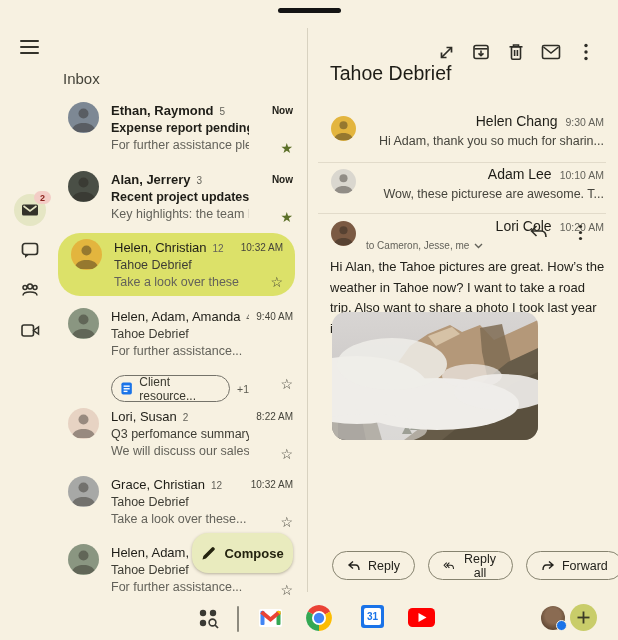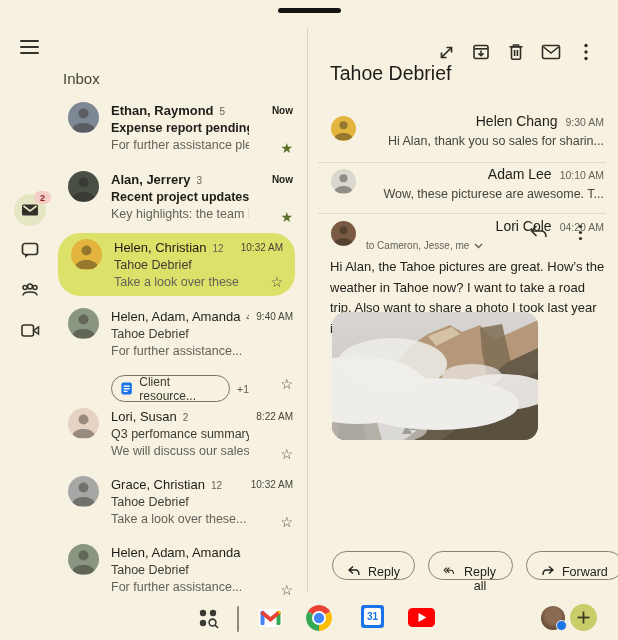--- a/index.html
+++ b/index.html
@@ -63,22 +63,22 @@
   .m-snippet{font-size:12.5px;color:#45443c;margin-top:5px;white-space:nowrap;overflow:hidden;}
   .m-recips{font-size:10px;color:#63625a;margin-top:6px;display:flex;align-items:center;gap:5px;}
   .msg-sep{position:absolute;left:318px;width:288px;height:1px;background:rgba(70,64,45,.12);}
   .msg-actions{position:absolute;top:4px;right:14px;display:flex;gap:22px;}
   .mabtn{background:none;border:0;padding:0;cursor:pointer;width:20px;height:20px;display:flex;align-items:center;justify-content:center;}
 
   .mail-body{position:absolute;left:330px;top:257px;width:278px;font-size:13px;line-height:20.5px;color:#23221c;}
   .photo{position:absolute;left:332px;top:312px;width:206px;height:128px;border-radius:14px;overflow:hidden;}
 
   .actions{position:absolute;left:332px;top:551px;display:flex;gap:13px;}
-  .pill{display:inline-flex;align-items:flex-start;gap:7px;height:29px;border:1px solid #86836f;border-radius:15px;
-        background:transparent;padding:13px 14px;font-family:inherit;font-size:12.5px;color:#23221c;cursor:pointer;}
+  .pill{display:inline-flex;align-items:center;gap:7px;height:29px;border:1px solid #86836f;border-radius:15px;
+        background:transparent;padding:3px 14px;font-family:inherit;font-size:12.5px;color:#23221c;cursor:pointer;}
 
   
   .taskbar{position:absolute;left:0;top:598px;width:618px;height:42px;}
   .tb{position:absolute;background:none;border:0;padding:0;cursor:pointer;}
   .tb-divider{position:absolute;left:237px;top:8px;width:2px;height:26px;background:#8d8a7e;border-radius:1px;}
   .cal-face{position:absolute;left:3px;top:3px;right:3px;bottom:3px;background:#fff;border-radius:2px;
             display:flex;align-items:center;justify-content:center;font-size:10px;font-weight:bold;color:#1a73e8;}
   .plusbtn{left:570px;top:6px;width:27px;height:27px;border-radius:50%;background:#c9cd6a;display:flex;align-items:center;justify-content:center;}
   .plusbtn svg{display:block;}
   .tb-avatar{left:541px;top:8px;width:24px;height:24px;border-radius:50%;
@@ -246,20 +246,26 @@
         <div class="line1"><span class="sender">Helen, Adam, Amanda</span><span class="count"></span></div>
         <div class="subject">Tahoe Debrief</div>
         <div class="snippet">For further assistance...</div>
 
       </div>
       <div class="time"></div>
       <span class="star">☆</span>
     </div>
     </div>
 
+  <button class="compose">
+    <svg width="15" height="15" viewBox="0 0 15 15">
+      <path d="M1.5 13.5 l0.9-3.4 L10.9 1.6 a1.4 1.4 0 0 1 2 0 l0.5 0.5 a1.4 1.4 0 0 1 0 2 L4.9 12.6 Z" fill="#24230f"></path>
+    </svg>
+    <span>Compose</span>
+  </button>
 
   <div class="pane-divider"></div>
 
   <div class="thread-toolbar">
     <button class="tbtn">
       <svg width="19" height="19" viewBox="0 0 19 19">
           <g stroke="#2e2d26" stroke-width="1.7" fill="none">
             <line x1="4.5" y1="14.5" x2="14.5" y2="4.5"></line>
             <polyline points="9.5,4.5 14.5,4.5 14.5,9.5"></polyline>
             <polyline points="4.5,9.5 4.5,14.5 9.5,14.5"></polyline>
@@ -310,21 +316,21 @@
 
   <div class="msg" style="top:113px;">
     <div class="m-avatar" style="background: rgb(227, 181, 62);">
       <svg width="25" height="25" viewBox="0 0 31 31">
           <circle cx="15.5" cy="11.5" r="5" fill="rgba(35,30,25,.40)"></circle>
           <path d="M3.5 30 c1-6.5 5.5-9 12-9 s11 2.5 12 9 Z" fill="rgba(35,30,25,.40)"></path>
         </svg>
     </div>
     <div class="m-body">
       <div class="m-line"><span>Helen Chang</span><span class="m-time">9:30 AM</span></div>
-      <div class="m-snippet">Hi Alan, thank you so sales for sharin...</div>
+      <div class="m-snippet">Hi Adam, thank you so much for sharin...</div>
     </div>
   </div>
   <div class="msg-sep" style="top:162px;"></div>
 
   <div class="msg" style="top:166px;">
     <div class="m-avatar" style="background: rgb(218, 215, 207);">
       <svg width="25" height="25" viewBox="0 0 31 31">
           <circle cx="15.5" cy="11.5" r="5" fill="rgba(35,30,25,.40)"></circle>
           <path d="M3.5 30 c1-6.5 5.5-9 12-9 s11 2.5 12 9 Z" fill="rgba(35,30,25,.40)"></path>
         </svg>
@@ -337,21 +343,21 @@
   <div class="msg-sep" style="top:213px;"></div>
 
   <div class="msg" style="top:218px;">
     <div class="m-avatar" style="background: rgb(123, 90, 67);">
       <svg width="25" height="25" viewBox="0 0 31 31">
           <circle cx="15.5" cy="11.5" r="5" fill="rgba(35,30,25,.40)"></circle>
           <path d="M3.5 30 c1-6.5 5.5-9 12-9 s11 2.5 12 9 Z" fill="rgba(35,30,25,.40)"></path>
         </svg>
     </div>
     <div class="m-body">
-      <div class="m-line"><span>Lori Cole</span><span class="m-time">04:20 AM</span></div>
+      <div class="m-line"><span>Lori Cole</span><span class="m-time">10:20 AM</span></div>
       <div class="m-recips">
         <span>to Cameron, Jesse, me</span>
         <svg width="9" height="6" viewBox="0 0 9 6">
             <polyline points="1,1 4.5,4.5 8,1" fill="none" stroke="#63625a" stroke-width="1.4"></polyline>
           </svg>
       </div>
     </div>
     <div class="msg-actions">
       <button class="mabtn">
         <svg width="19" height="16" viewBox="0 0 19 16">

